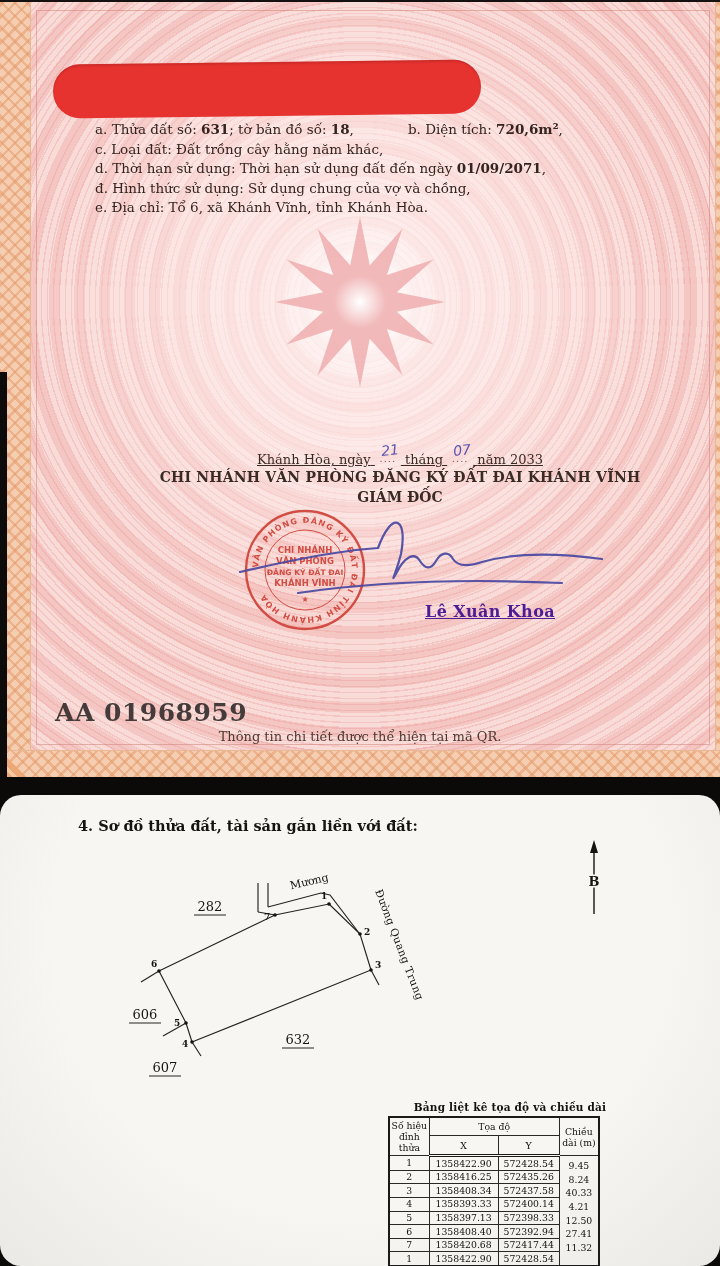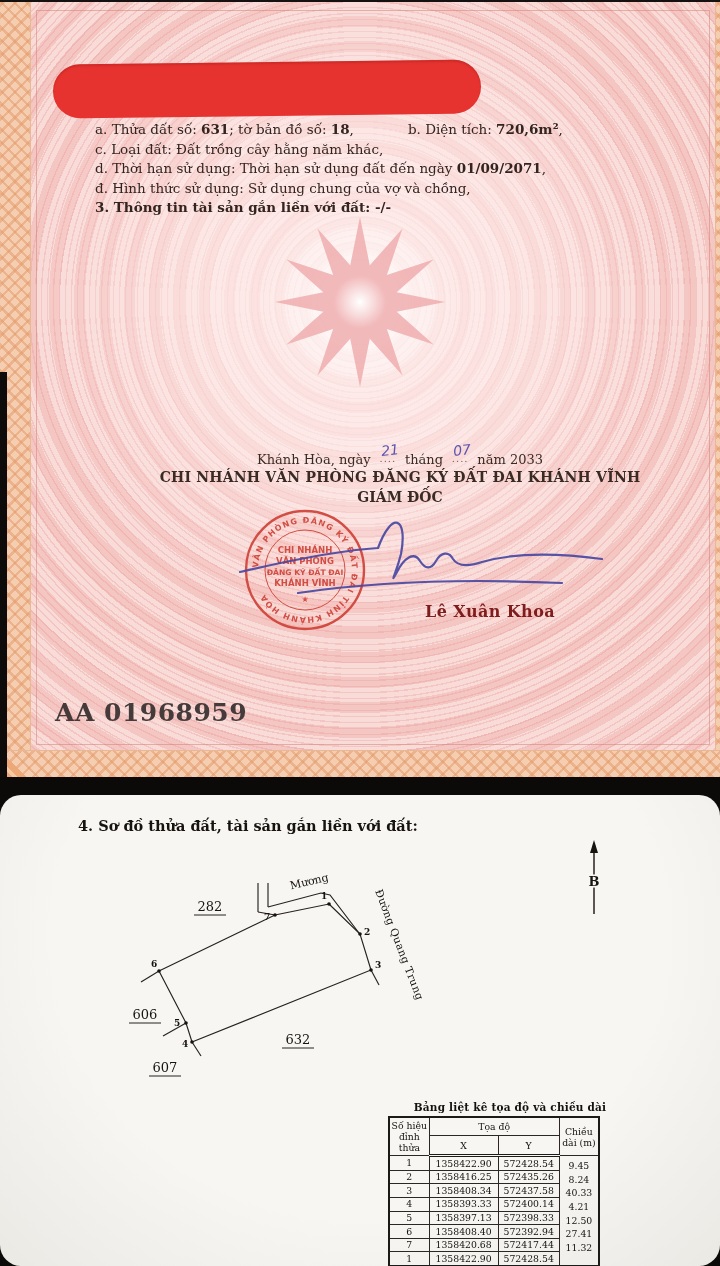--- a/index.html
+++ b/index.html
@@ -26,29 +26,29 @@
       repeating-radial-gradient(circle at 330px 300px,rgba(240,168,166,.22) 0 11px,rgba(255,246,245,.30) 11px 25px),
       #f6cfcb;}
   .innerframe{position:absolute;left:36px;right:36px;top:8px;bottom:34px;border:1px solid rgba(205,125,112,.5);pointer-events:none;}
   .emblem{position:absolute;left:0;top:0;}
   .redaction{position:absolute;left:53px;top:60px;width:428px;height:54px;background:#e63330;
              border-radius:30px;transform:rotate(-.7deg);box-shadow:0 2px 2px rgba(160,30,25,.35) inset;}
   .info{position:absolute;left:95px;top:118px;width:560px;font-size:13.5px;line-height:19.5px;color:#33241f;}
   .info b{font-weight:700;}
   .gapb{display:inline-block;width:54px;}
   .sigblock{position:absolute;left:150px;top:446px;width:500px;text-align:center;color:#3a2a24;}
-  .dateline{font-size:13px;}
+  .dateline{font-size:13px;text-decoration:underline;}
   .hwslot{position:relative;display:inline-block;width:26px;height:16px;vertical-align:baseline;}
   .hwslot .dots{position:absolute;left:0;bottom:0;width:100%;font-size:10px;letter-spacing:1px;color:#7c5c52;text-align:center;}
   .hwslot .hw{position:absolute;left:2px;top:-6px;width:100%;color:#5b55b0;font-family:"DejaVu Sans",sans-serif;
               font-style:italic;font-size:14px;transform:rotate(-6deg);text-align:center;}
   .office{font-size:14px;font-weight:700;margin-top:2px;letter-spacing:.2px;}
   .role{font-size:14px;font-weight:700;margin-top:4px;}
   .signer{position:absolute;left:380px;top:600px;width:220px;text-align:center;
-          font-size:16px;font-weight:700;color:#7f1d1d;letter-spacing:.4px;}
+          font-size:16px;font-weight:700;color:#4c1d95;letter-spacing:.4px;text-decoration:underline;}
   .serial{position:absolute;left:55px;top:674px;font-size:25px;font-weight:700;color:#453b3a;letter-spacing:.5px;margin-top:22px;}
   .qrnote{position:absolute;left:0;top:727px;width:720px;text-align:center;font-size:13px;color:#4c382f;}
   .stampsig{position:absolute;left:0;top:0;}
   
   .divider{position:absolute;left:0;top:777px;width:720px;height:18px;background:#0b0a09;}
   
   .page2{position:absolute;left:0;top:795px;width:720px;height:471px;
          background:radial-gradient(ellipse at 50% 30%,#f7f6f3 0 60%,#ebe9e4 100%);color:#17130f;border-radius:21px;}
   .map-heading{position:absolute;left:78px;top:22px;font-size:14.5px;font-weight:700;}
   .diagram{position:absolute;left:0;top:0;}
@@ -97,21 +97,21 @@
 
     <div class="info">
       <div>
         <span>a. Thửa đất số: </span><b>631</b><span>; tờ bản đồ số: </span><b>18</b><span>,</span><span class="gapb"></span><span>b. Diện tích: </span><b>720,6m²</b><span>,</span>
       </div>
       <div>c. Loại đất: Đất trồng cây hằng năm khác,</div>
       <div>
         <span>d. Thời hạn sử dụng: Thời hạn sử dụng đất đến ngày </span><b>01/09/2071</b><span>,</span>
       </div>
       <div>đ. Hình thức sử dụng: Sử dụng chung của vợ và chồng,</div>
-      <div style="font-weight:700">3. Thông tin tài sản gắn liền với đất: -/-</div>
+      <div>e. Địa chỉ: Tổ 6, xã Khánh Vĩnh, tỉnh Khánh Hòa.</div>
     </div>
 
     <div class="sigblock">
       <div class="dateline">
         <span>Khánh Hòa, ngày</span>
         <span class="hwslot"><span class="dots">....</span><span class="hw">21</span></span>
         <span>tháng</span>
         <span class="hwslot"><span class="dots">....</span><span class="hw">07</span></span>
         <span>năm 2033</span>
       </div>
@@ -138,20 +138,21 @@
         </g>
       </g>
       <g fill="none" stroke="#4a48a2" stroke-width="2.2" stroke-linecap="round" opacity="0.92">
         <path d="M240,570 C300,556 345,548 378,546 C392,508 408,515 401,552 C396,572 389,584 397,570 C404,556 414,549 420,559 C425,567 431,568 436,559 C441,550 449,549 453,557 C458,565 470,564 482,560 C520,549 564,552 602,557"></path>
         <path d="M298,591 C380,579 475,577 562,581"></path>
       </g>
     </svg>
 
     <div class="signer">Lê Xuân Khoa</div>
     <div class="serial">AA 01968959</div>
+    <div class="qrnote">Thông tin chi tiết được thể hiện tại mã QR.</div>
   </section>
 
   <div class="divider"></div>
 
   <section class="page2">
     <div class="map-heading">4. Sơ đồ thửa đất, tài sản gắn liền với đất:</div>
 
     <svg class="diagram" width="720" height="471" viewBox="0 0 720 471" font-family="DejaVu Serif,Liberation Serif,serif" fill="#17130f">
 
       <g stroke="#17130f">

